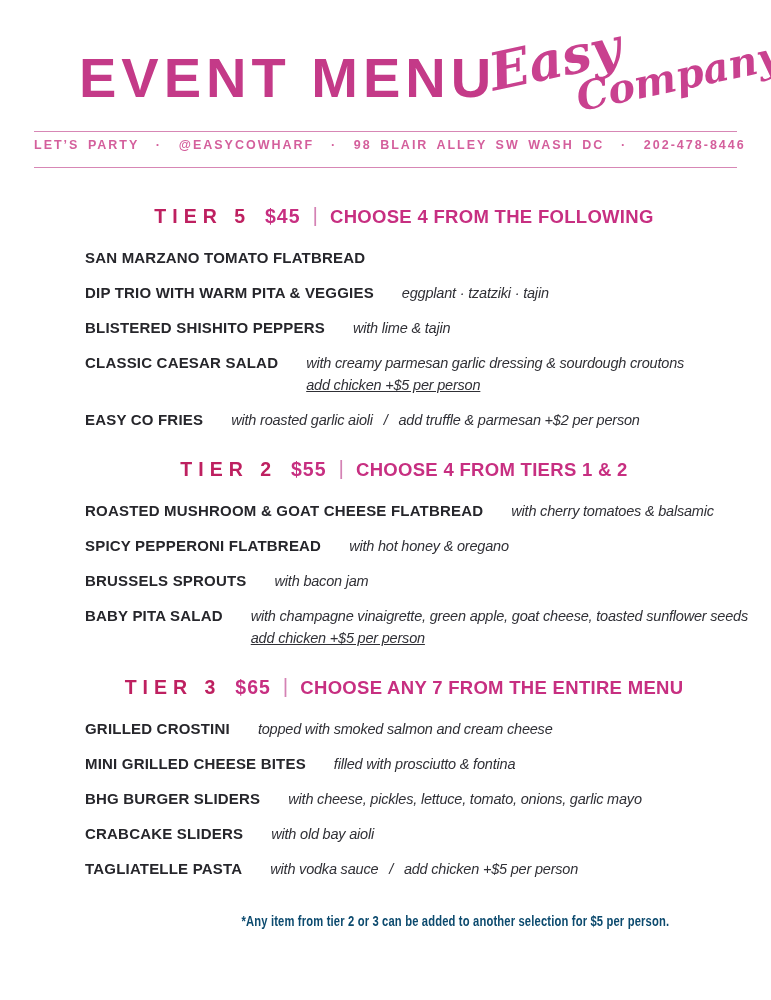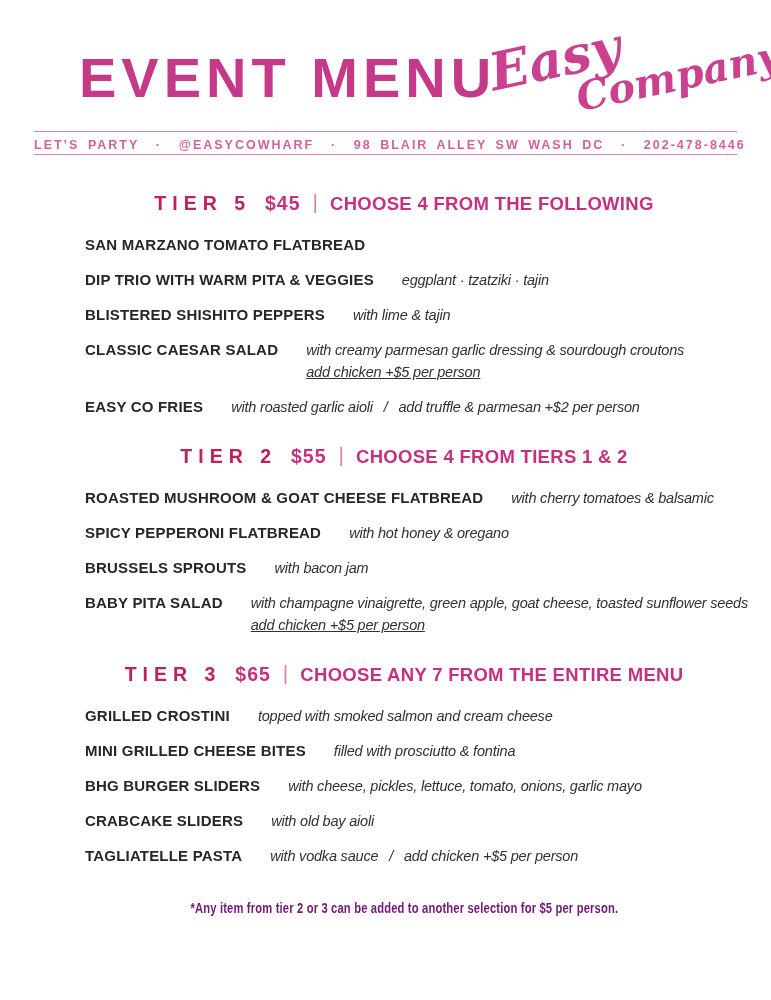--- a/index.html
+++ b/index.html
@@ -24,21 +24,21 @@
     color: #C9418F; font-family: "DejaVu Serif", serif; font-style: italic; font-weight: bold;
     pointer-events: none;
   }
   .logo-easy   { position: absolute; left: 22px; top: 2px;  font-size: 52px; line-height: 1; }
   .logo-company{ position: absolute; left: 102px; top: 50px; font-size: 40px; line-height: 1; }
 
   .contact-bar {
     margin: 0 34px;
     border-top: 1.5px solid #D787B5;
     border-bottom: 1.5px solid #D787B5;
-    padding: 5px 0 0 0;
+    padding: 5px 0 13px 0;
     text-align: center;
     color: #D45F9C; font-weight: bold;
     font-size: 12.5px; letter-spacing: 2px; word-spacing: 3px;
     line-height: 17px; white-space: nowrap;
   }
 
   
   .content { padding: 37px 48px 0 85px; }
 
   .tier-heading {
@@ -56,21 +56,21 @@
   }
   .item-name {
     font-weight: bold; color: #26262B; white-space: nowrap; letter-spacing: 0.2px; flex-shrink: 0;
   }
   .item-desc { font-style: italic; color: #303036; font-size: 14.5px; letter-spacing: -0.2px; }
   .item-desc .line1 { display: block; white-space: nowrap; }
   .item-desc .line2 { display: block; margin-top: 4px; white-space: nowrap; text-decoration: underline; }
   .item-desc .line2:empty { display: none; margin: 0; }
 
   
-  .footnote { text-align: center; margin-top: 34px; color: #701a75; font-weight: bold; font-size: 14px; line-height: 18px; }
+  .footnote { text-align: right; margin-top: 34px; color: #0c4a6e; font-weight: bold; font-size: 14px; line-height: 18px; }
   .footnote-inner { display: inline-block; transform: scaleX(0.8); transform-origin: center; white-space: nowrap; letter-spacing: 0.2px; }
 </style>
 </head>
 <body>
 
 <div class="page">
 
   <div class="header">
     <h1 class="title">EVENT MENU</h1>
     <div class="logo">

